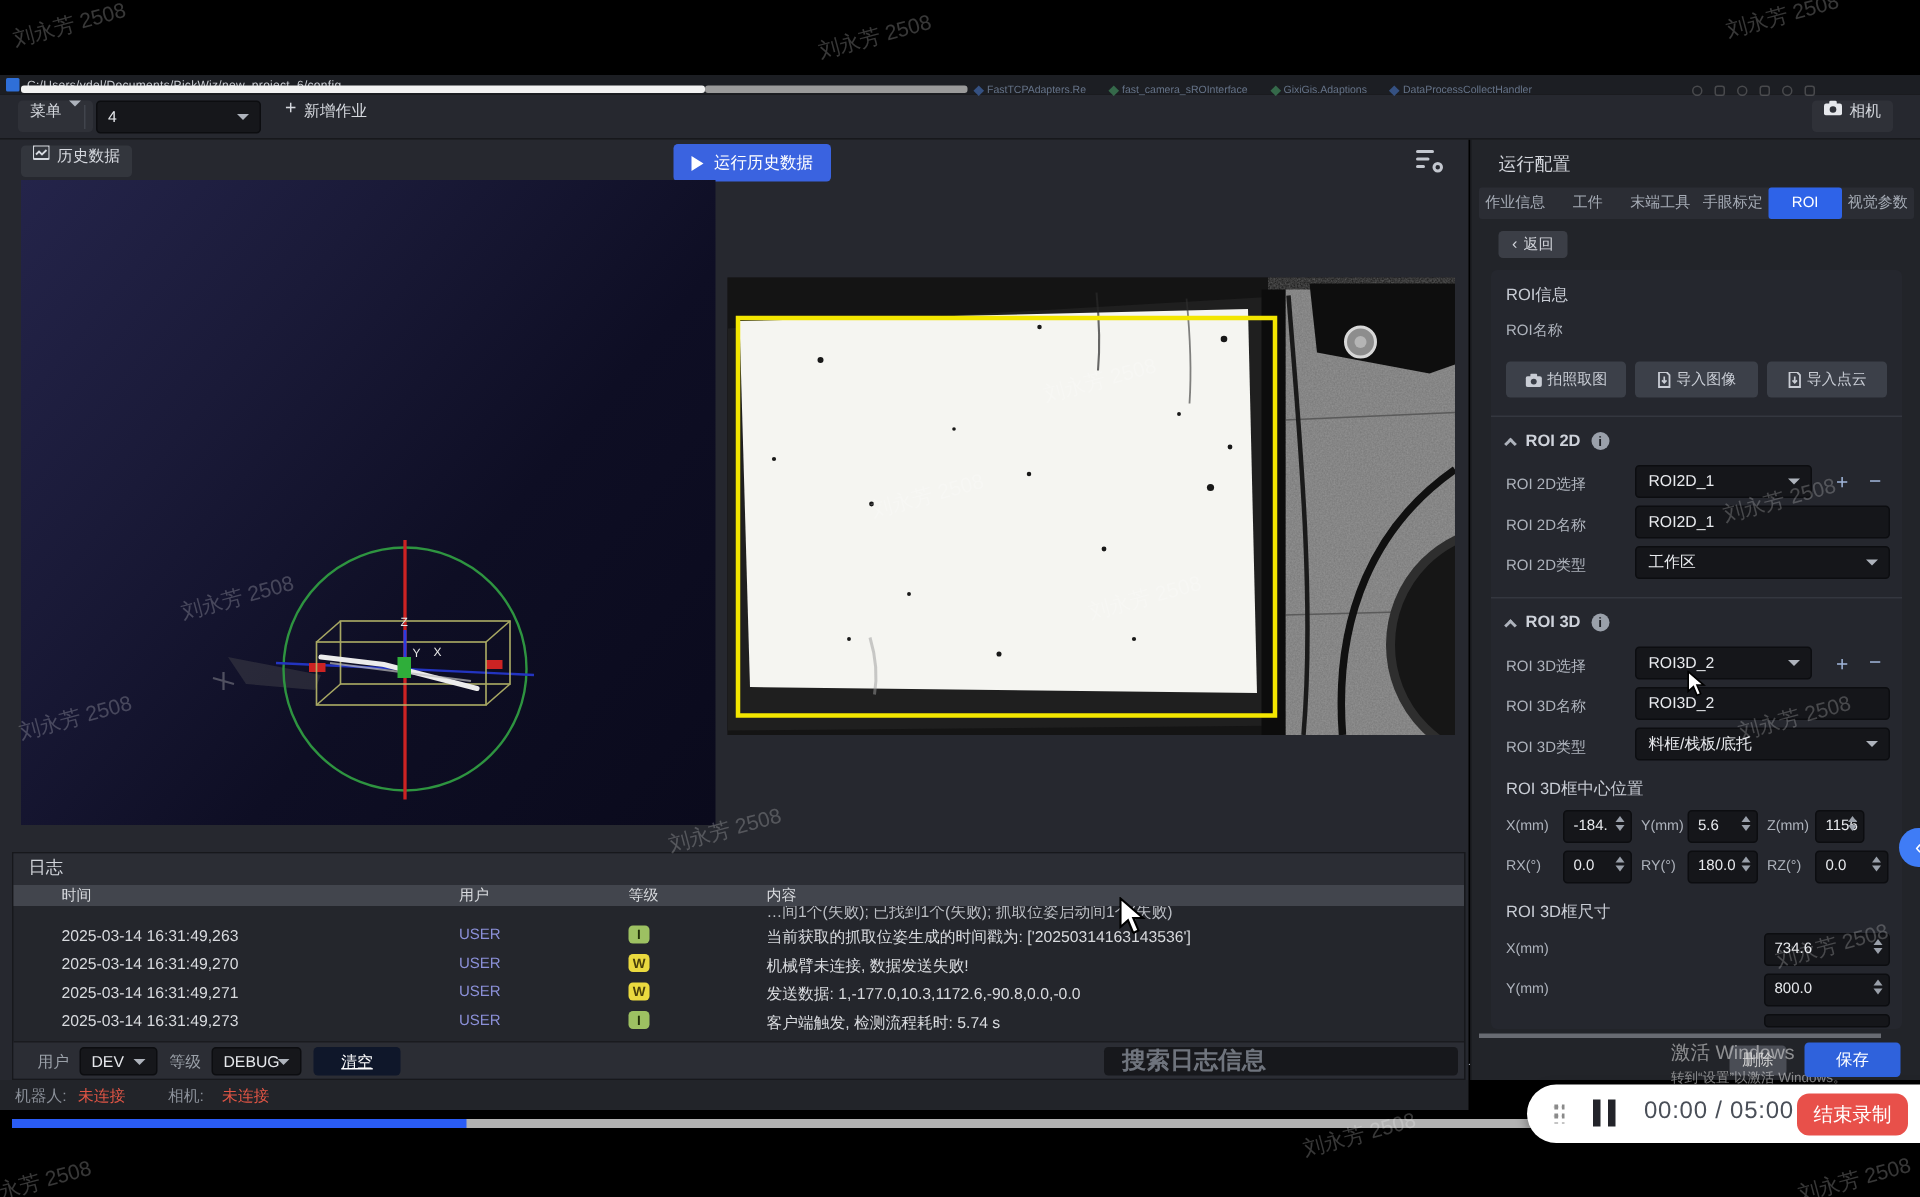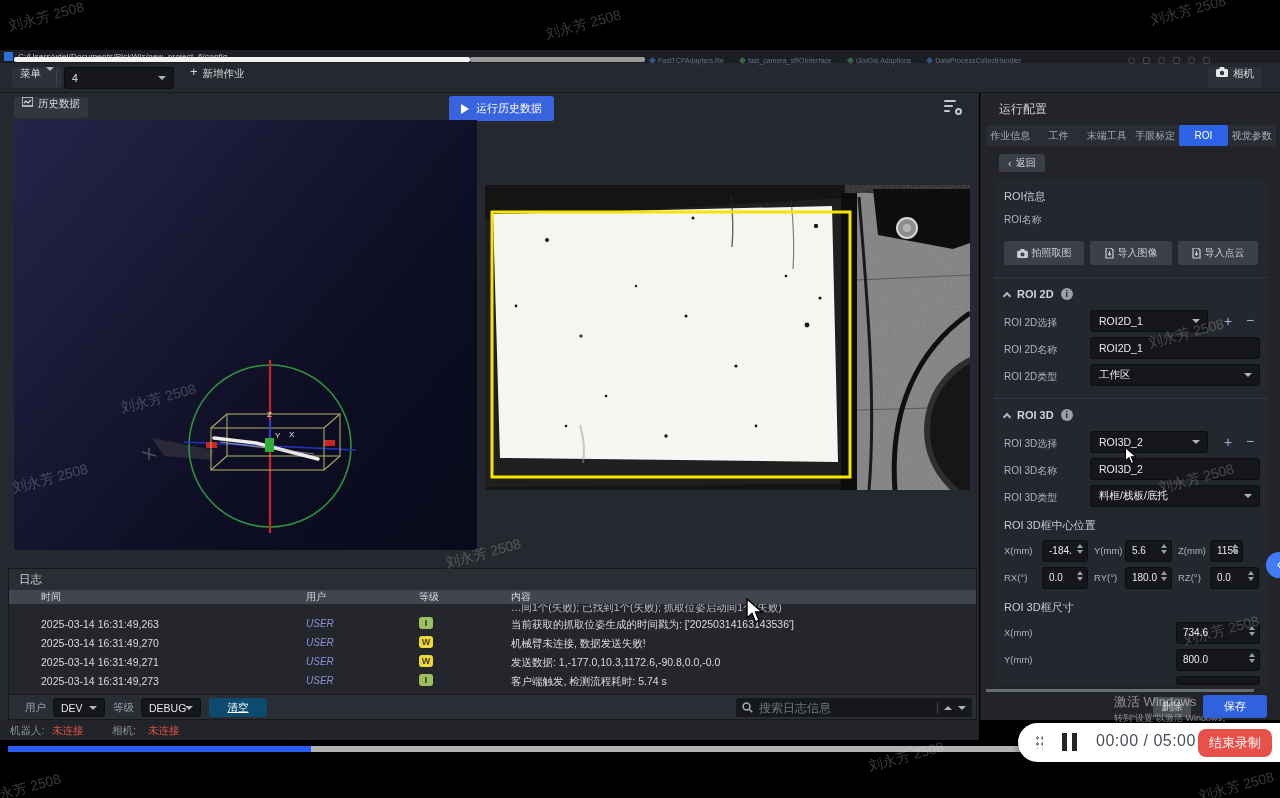--- a/index.html
+++ b/index.html
@@ -55,35 +55,35 @@
   
   #cam { position:absolute; left:485px; top:92px; width:485px; height:305px; background:#121212; }
   
   #log { position:absolute; left:8px; top:475px; width:969px; height:152px; background:#24262c; border:1px solid #17181c; }
   #log-title { height:21px; line-height:21px; padding-left:10px; font-size:11.5px; color:#d2d5db; background:#2b2d34; }
   #log-head { height:14px; background:#42454d; position:relative; font-size:10px; color:#d8dade; }
   .col-time { position:absolute; left:32px; } .col-user { position:absolute; left:297px; }
   .col-level { position:absolute; left:410px; } .col-content { position:absolute; left:502px; }
   .log-row { position:relative; height:19px; font-size:10.5px; color:#d8dade; }
   .log-row .t { position:absolute; left:32px; top:4px; }
-  .log-row .u { position:absolute; left:297px; top:4px; color:#8b90d8; font-size:10px;font-style:italic; }
+  .log-row .u { position:absolute; left:297px; top:4px; color:#8b90d8; font-size:10px; }
   .log-row .lv { position:absolute; left:410px; top:3px; width:14px; height:12px; border-radius:3px;
                  font-size:9px; font-weight:bold; text-align:center; line-height:12px; }
   .lvl-g { background:#9dc162; color:#223108; }
   .lvl-y { background:#ead93f; color:#4a400a; }
   .log-row .c { position:absolute; left:502px; top:4px; white-space:nowrap; }
   #log-clip { height:10px; overflow:hidden; position:relative; color:#b9bcc2; font-size:10.5px; }
   #log-clip span { position:absolute; left:502px; top:-3px; white-space:nowrap; }
   #log-foot { position:absolute; left:0; bottom:0; width:100%; height:25px; background:#2b2d34; border-top:1px solid #1a1b1f; }
   #log-foot .lbl { color:#9aa0a8; font-size:10.5px; position:absolute; top:6px; }
-  #clear-btn { position:absolute; left:170px; top:3px; width:58px; height:19px; background:#0c4a6e; border:none;
+  #clear-btn { position:absolute; left:170px; top:3px; width:58px; height:19px; background:#0f172a; border:none;
                color:#fff; font-size:10.5px; border-radius:3px;text-decoration:underline; }
   #search-box { position:absolute; left:727px; top:3px; width:236px; height:19px; background:#17181c;
                 border-radius:3px; display:flex; align-items:center; padding:0 6px; gap:6px; }
-  #search-box input { flex:1; background:transparent; border:none; outline:none; color:#cfd3da; font-size:12px; }
+  #search-box input { flex:1; background:transparent; border:none; outline:none; color:#cfd3da; font-size:16px;font-weight:bold; }
   #search-box input::placeholder { color:#6f747d; }
   
   #statusbar { position:absolute; left:0; top:627px; width:979px; height:20px; background:#222429; font-size:10.5px; }
   #statusbar .k { color:#8a8f98; } #statusbar .v { color:#e05545; }
   
   #rpanel { top:93px; left:980px; width:300px; height:627px; background:#222429; border-left:1px solid #17181c; z-index:2; }
   #rp-title { position:absolute; left:18px; top:8px; font-size:12px; color:#d2d5db; }
   #rp-tabs { position:absolute; left:5px; top:32px; width:290px; height:21px; background:#2b2d34;
              display:flex; align-items:center; border-radius:2px; }
   .rp-tab { flex:1; text-align:center; font-size:10px; color:#a6acb6; height:21px; line-height:21px; white-space:nowrap; }

